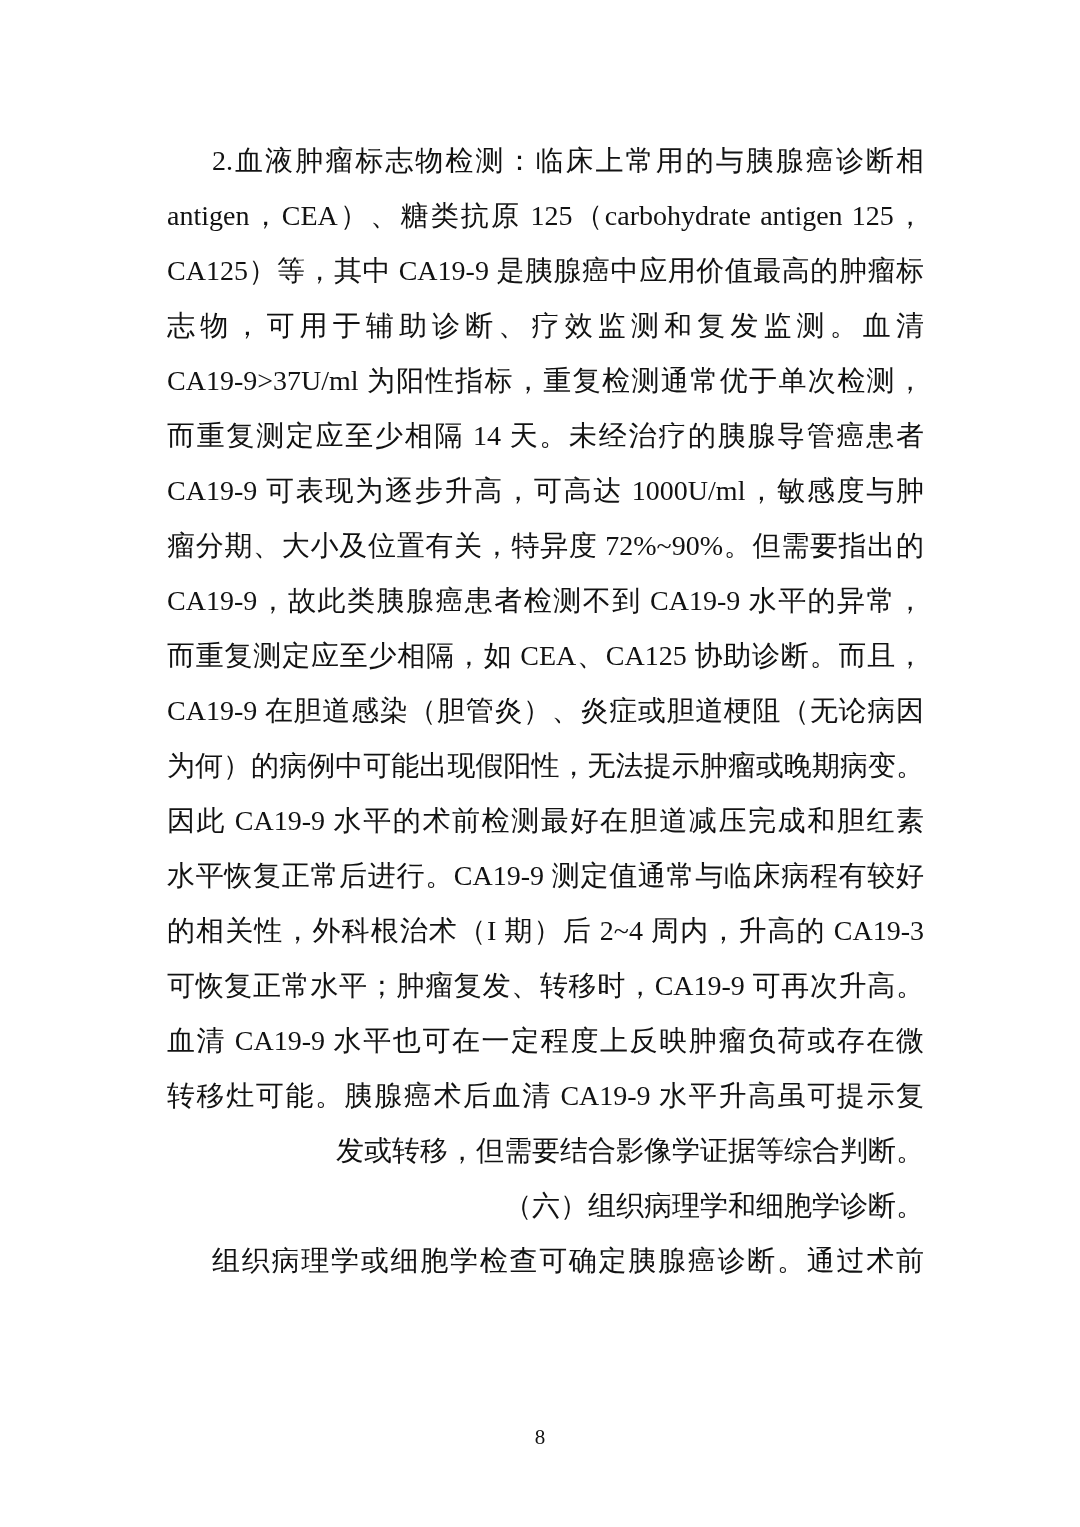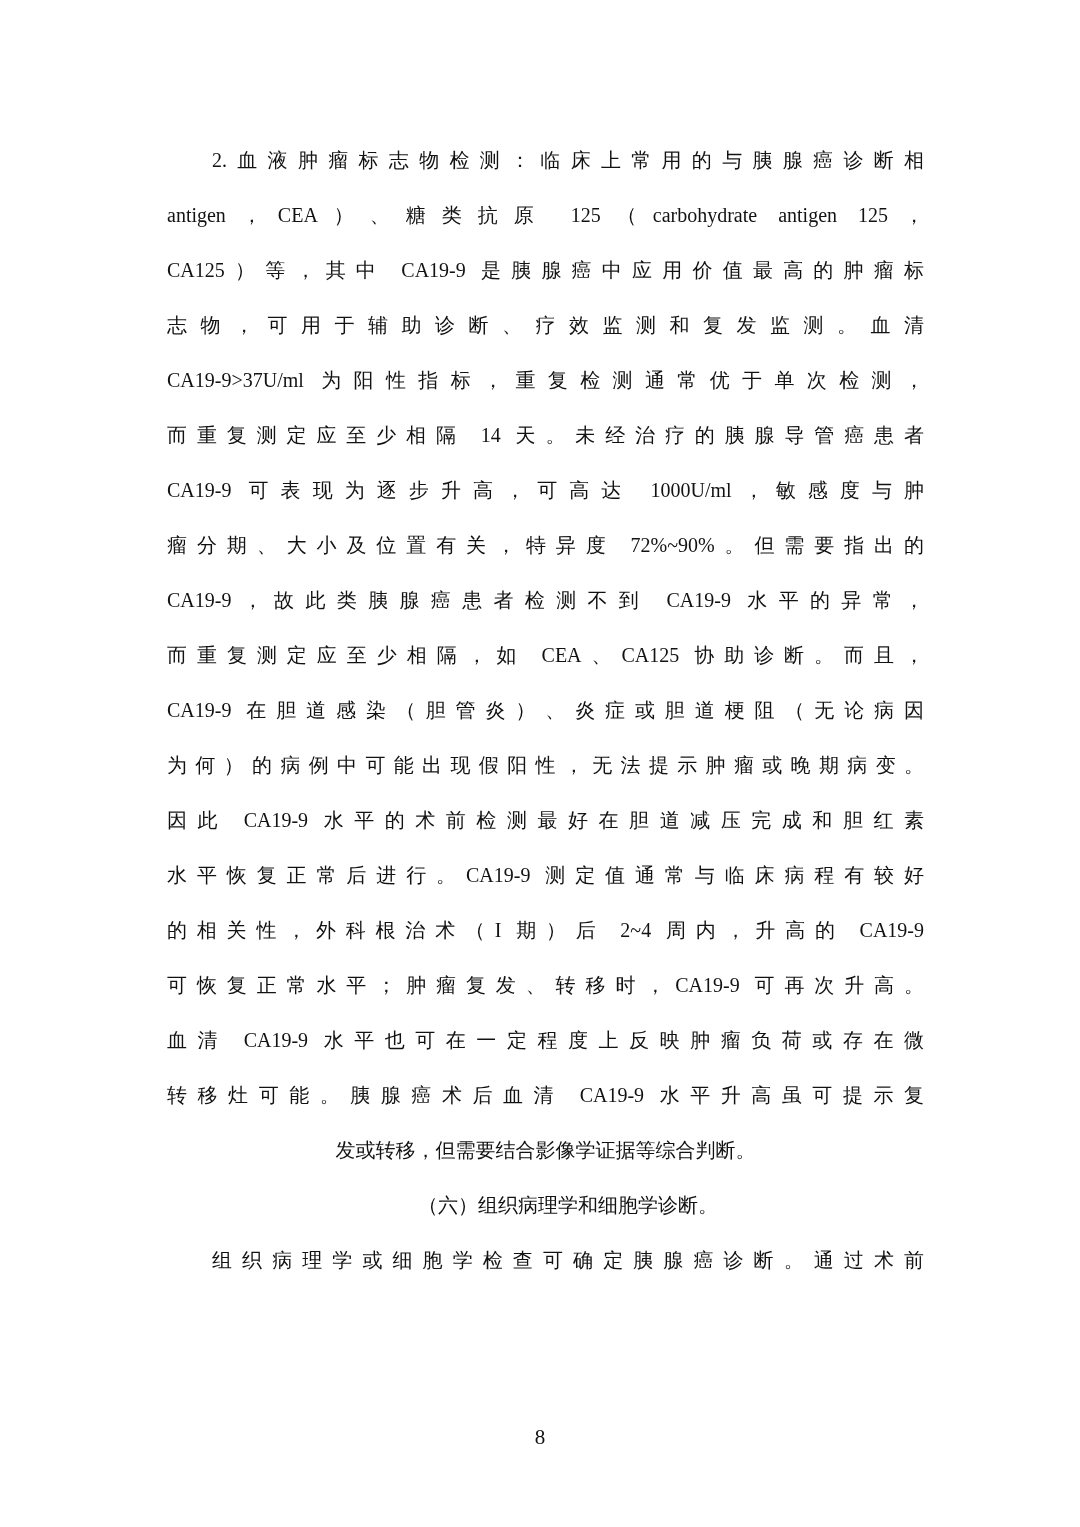--- a/index.html
+++ b/index.html
@@ -14,26 +14,26 @@
     background: #ffffff;
     color: #121212;
     font-family: "Liberation Serif", "DejaVu Serif", serif;
     overflow: hidden;
   }
   .doc-body {
     position: absolute;
     left: 167px;
     top: 133px;
     width: 757px;
-    font-size: 20px;
+    font-size: 28px;
     line-height: 55px;
   }
   .ln {
     white-space: nowrap;
-    text-align: center;
+    text-align: right;
   }
   
   .jlast {
     text-align: justify;
     text-justify: inter-character;
     text-align-last: justify;
   }
   .indent {
     text-indent: 45px;
   }
@@ -63,21 +63,21 @@
     <div class="ln jlast">CA19-9&gt;37U/ml 为阳性指标，重复检测通常优于单次检测，</div>
     <div class="ln jlast">而重复测定应至少相隔 14 天。未经治疗的胰腺导管癌患者</div>
     <div class="ln jlast">CA19-9 可表现为逐步升高，可高达 1000U/ml，敏感度与肿</div>
     <div class="ln jlast">瘤分期、大小及位置有关，特异度 72%~90%。但需要指出的</div>
     <div class="ln jlast">CA19-9，故此类胰腺癌患者检测不到 CA19-9 水平的异常，</div>
     <div class="ln jlast">而重复测定应至少相隔，如 CEA、CA125 协助诊断。而且，</div>
     <div class="ln jlast">CA19-9 在胆道感染（胆管炎）、炎症或胆道梗阻（无论病因</div>
     <div class="ln jlast">为何）的病例中可能出现假阳性，无法提示肿瘤或晚期病变。</div>
     <div class="ln jlast">因此 CA19-9 水平的术前检测最好在胆道减压完成和胆红素</div>
     <div class="ln jlast">水平恢复正常后进行。CA19-9 测定值通常与临床病程有较好</div>
-    <div class="ln jlast">的相关性，外科根治术（I 期）后 2~4 周内，升高的 CA19-9</div>
+    <div class="ln jlast">的相关性，外科根治术（I 期）后 2~4 周内，升高的 CA19-3</div>
     <div class="ln jlast">可恢复正常水平；肿瘤复发、转移时，CA19-9 可再次升高。</div>
     <div class="ln jlast">血清 CA19-9 水平也可在一定程度上反映肿瘤负荷或存在微</div>
     <div class="ln jlast">转移灶可能。胰腺癌术后血清 CA19-9 水平升高虽可提示复</div>
     <div class="ln">发或转移，但需要结合影像学证据等综合判断。</div>
     <div class="ln indent heading">（六）组织病理学和细胞学诊断。</div>
     <div class="ln indent jlast">组织病理学或细胞学检查可确定胰腺癌诊断。通过术前</div>
   </div>
   <div class="page-number">8</div>
 </div>
 

